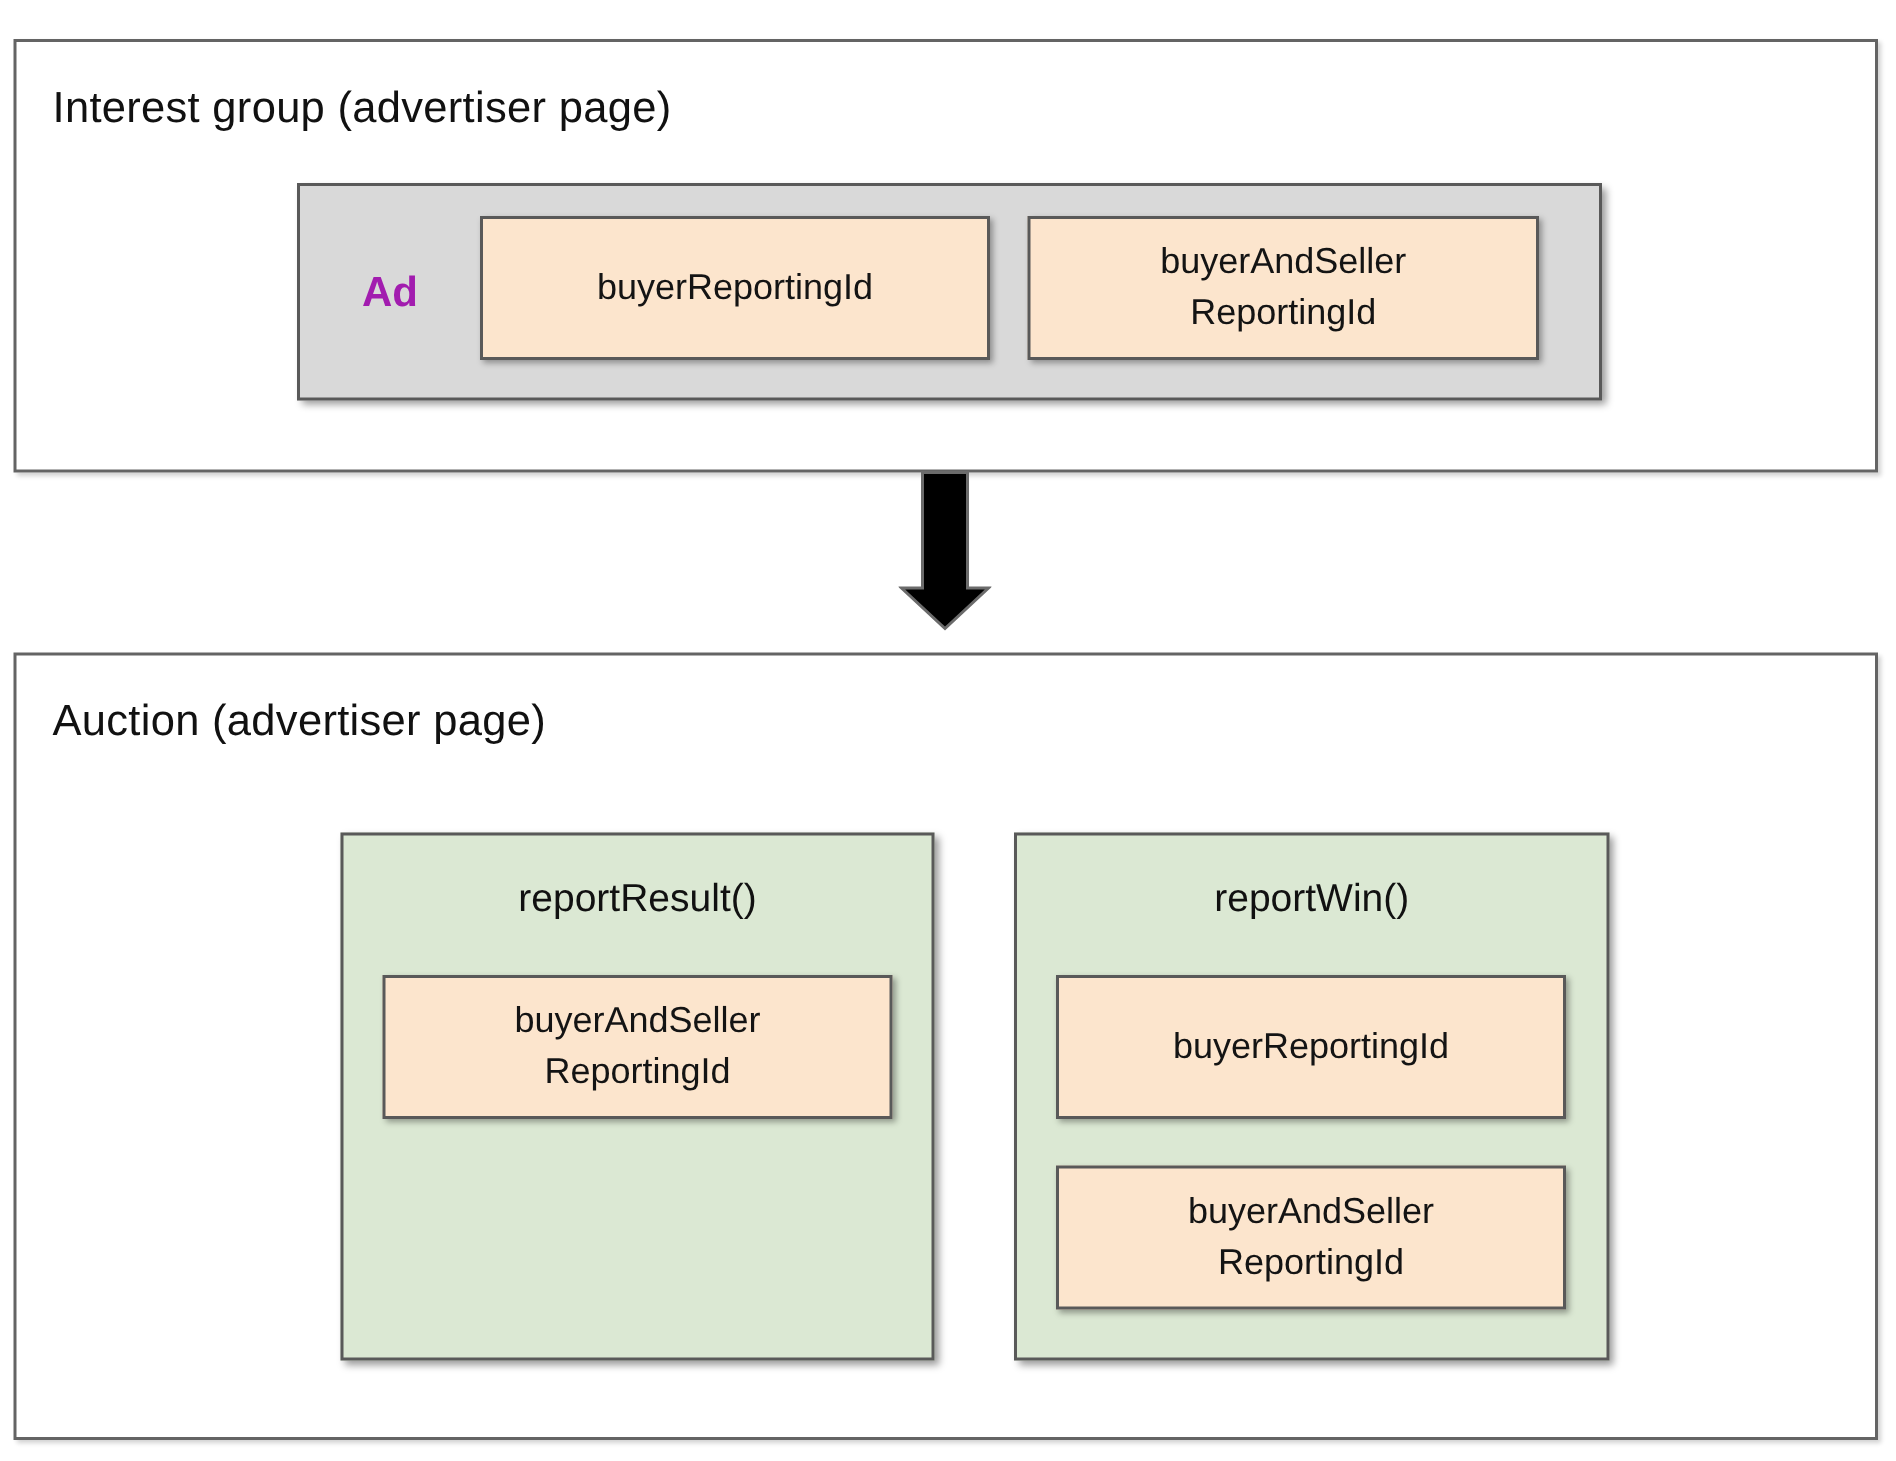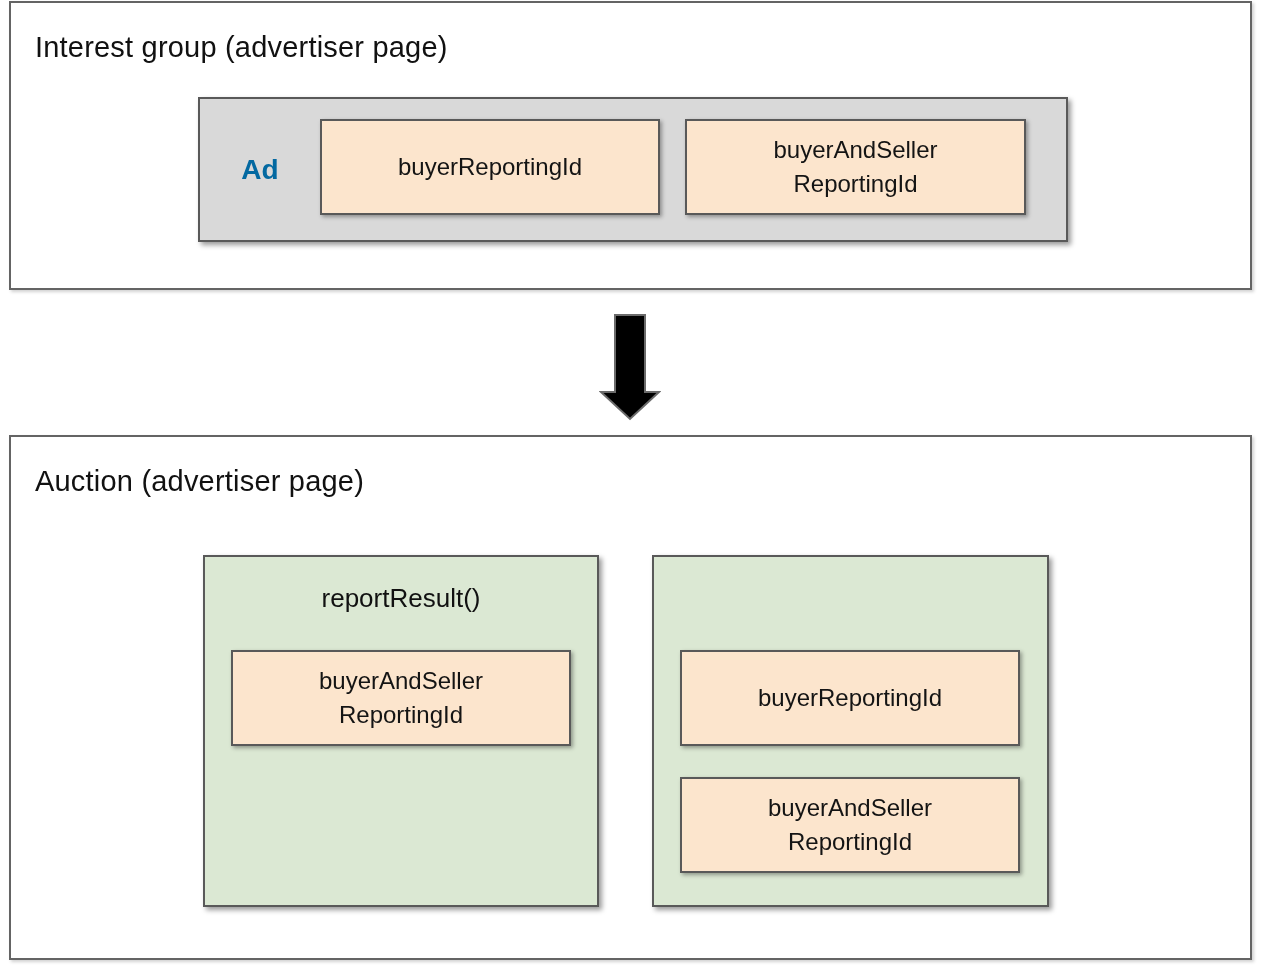--- a/index.html
+++ b/index.html
@@ -16,21 +16,21 @@
     background: #ffffff;
     overflow: hidden;
   }
   .panel {
     position: absolute;
     box-sizing: border-box;
     background: #ffffff;
     border: 2px solid #646464;
     box-shadow: 2px 2px 3px rgba(0,0,0,0.18);
   }
-  .panel-top    { left: 9px;  top: 1px;  width: 1243px; height: 289px; }
+  .panel-top    { left: 9px;  top: 26px;  width: 1243px; height: 289px; }
   .panel-bottom { left: 9px;  top: 435px; width: 1243px; height: 525px; }
   .panel-title {
     position: absolute;
     left: 24px;
     top: 28px;
     margin: 0;
     font-size: 29px;
     font-weight: 400;
     letter-spacing: 0.2px;
     color: #111111;
@@ -51,21 +51,21 @@
     position: absolute;
     left: 0;
     top: 0;
     width: 120px;
     height: 100%;
     display: flex;
     align-items: center;
     justify-content: center;
     font-size: 28px;
     font-weight: 700;
-    color: #0369a1;
+    color: #a21caf;
   }
   .chip {
     position: absolute;
     box-sizing: border-box;
     background: #fce5cd;
     border: 2px solid #595959;
     box-shadow: 2px 2px 4px rgba(0,0,0,0.35);
     display: flex;
     align-items: center;
     justify-content: center;
@@ -83,20 +83,21 @@
     top: 314px;
     width: 62px;
     height: 107px;
   }
   .fn-box {
     position: absolute;
     box-sizing: border-box;
     background: #dbe8d3;
     border: 2px solid #595959;
     box-shadow: 3px 3px 5px rgba(0,0,0,0.40);
+    margin-left: 24px;
   }
   .fn-result { left: 192px; top: 118px; width: 396px; height: 352px; }
   .fn-win    { left: 641px; top: 118px; width: 397px; height: 352px; }
   .fn-title {
     position: absolute;
     left: 0;
     top: 26px;
     width: 100%;
     text-align: center;
     font-size: 26px;
@@ -129,19 +130,20 @@
   <section class="panel panel-bottom">
     <h2 class="panel-title">Auction (advertiser page)</h2>
 
     <div class="fn-box fn-result">
       <div class="fn-title">reportResult()</div>
       <div class="chip chip-fn-1">buyerAndSeller
 ReportingId</div>
     </div>
 
     <div class="fn-box fn-win">
+      <div class="fn-title">reportWin()</div>
       <div class="chip chip-fn-1">buyerReportingId</div>
       <div class="chip chip-fn-2">buyerAndSeller
 ReportingId</div>
     </div>
   </section>
 
 </div>
 
 </body></html>

